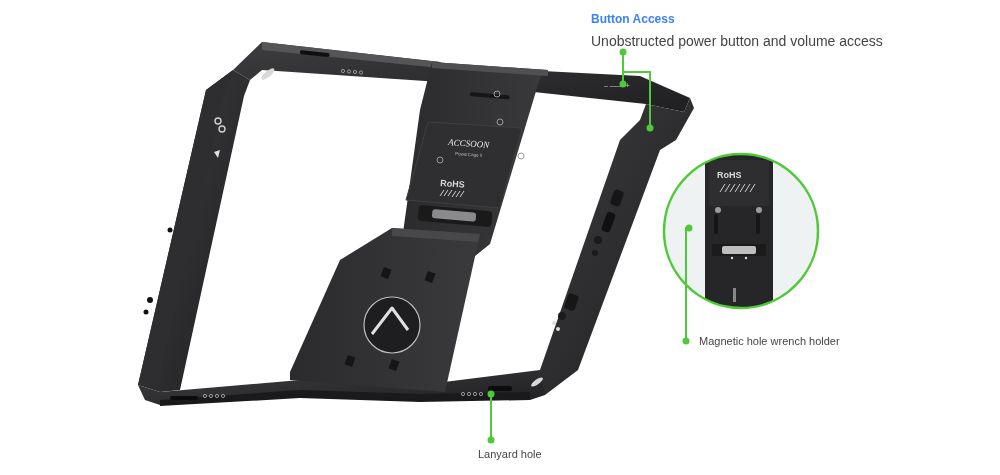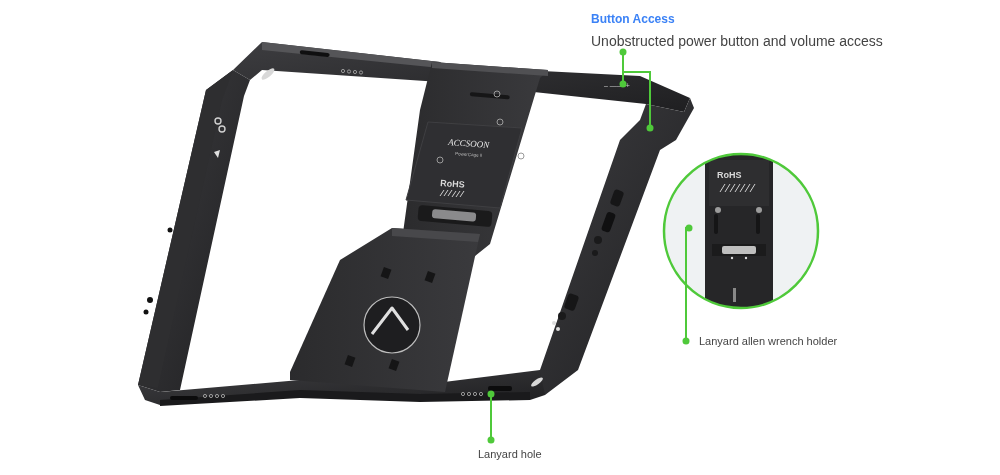--- a/index.html
+++ b/index.html
@@ -167,15 +167,15 @@
       <circle cx="650" cy="128" r="3.5"></circle>
       <circle cx="689" cy="228" r="3.5"></circle>
       <circle cx="686" cy="341" r="3.5"></circle>
       <circle cx="491" cy="394" r="3.5"></circle>
       <circle cx="491" cy="440" r="3.5"></circle>
     </g>
   </svg>
 
   <div class="title">Button Access</div>
   <div class="subtitle">Unobstructed power button and volume access</div>
-  <div class="label lbl-wrench">Lanyard allen wrench holder</div>
+  <div class="label lbl-wrench">Magnetic hole wrench holder</div>
   <div class="label lbl-lanyard">Lanyard hole</div>
 </div>
 
 </body></html>

